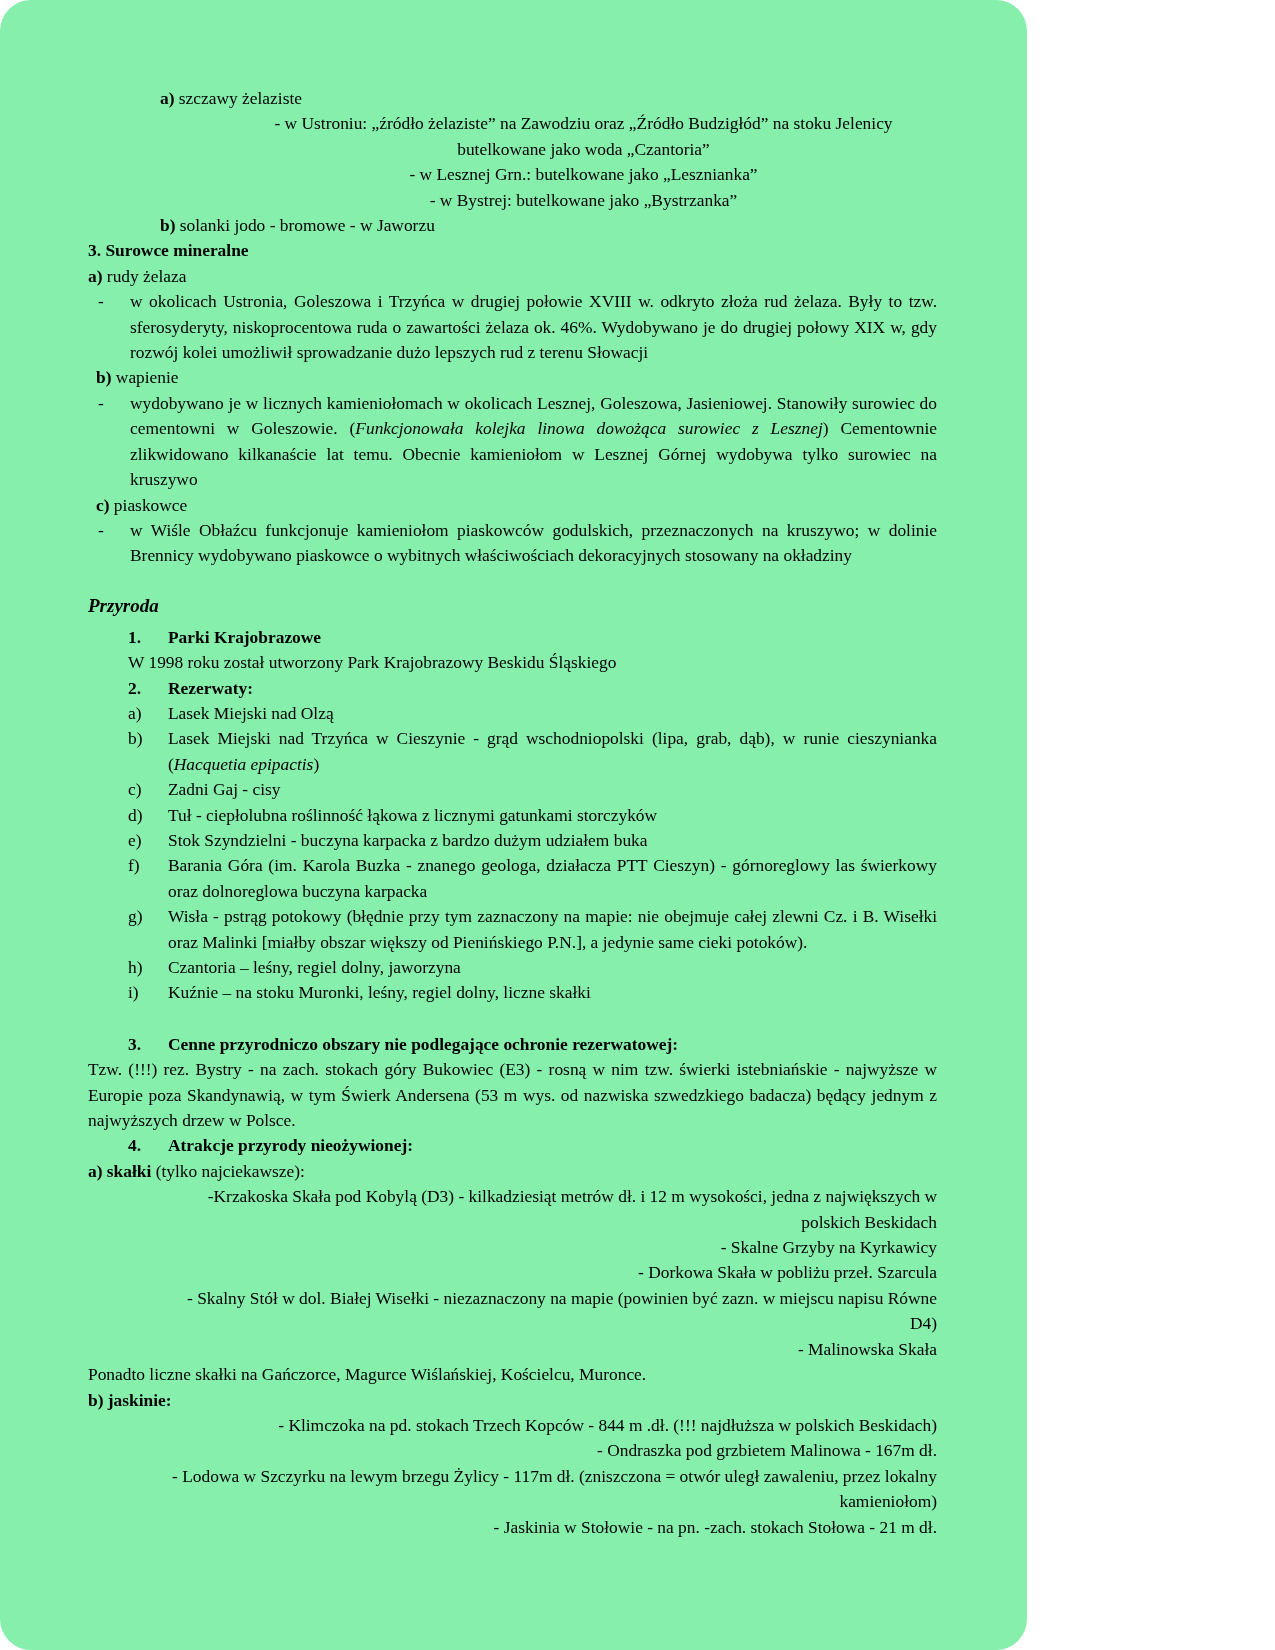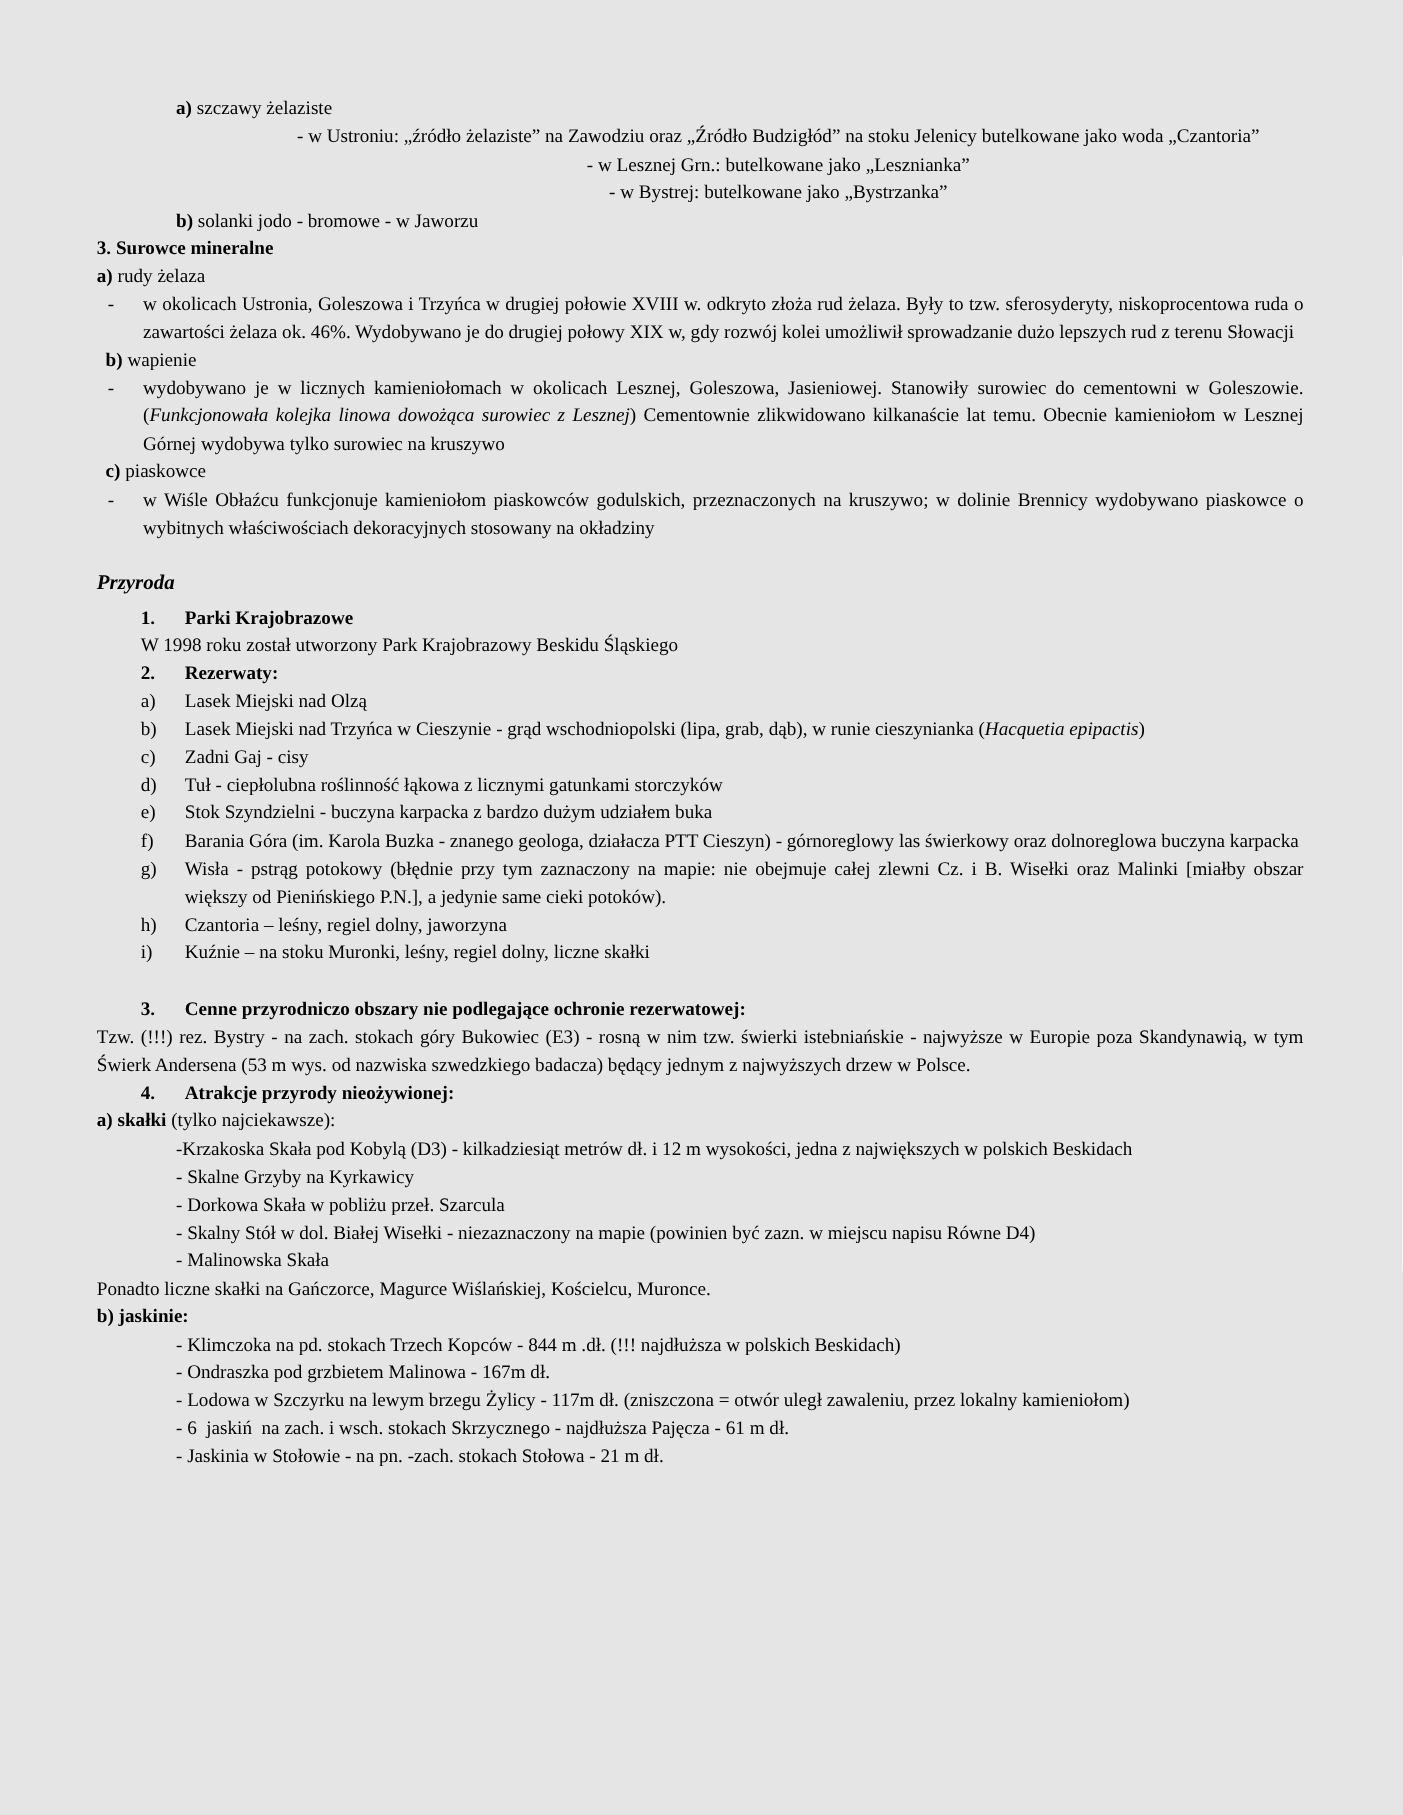--- a/index.html
+++ b/index.html
@@ -1,31 +1,31 @@
 <!DOCTYPE html>
 <html><head>
 <meta charset="utf-8">
 <style>
   html,body{margin:0;padding:0;background:#ffffff;}
   .page{
-    width:1275px;height:1650px;background:#e5e5e5;color:#000000;
+    width:1027px;height:1650px;background:#86efac;color:#000000;
     font-family:"Liberation Serif", serif;
     font-size:17.4px;line-height:25.4px;
-    position:relative;overflow:hidden;
+    position:relative;overflow:hidden;border-radius:31px;
   }
   .content{padding:86px 90px 0 88px;}
   .bold{font-weight:bold;}
   .it{font-style:italic;}
   .ln{white-space:pre-wrap;}
   .para{white-space:pre-wrap;margin:0;}
   .just{text-align:justify;white-space:normal;}
   .ind-a{margin-left:72px;}          
   .ind-spring{margin-left:142px;text-align:center;}    
   .ind-bc{margin-left:8px;}          
-  .ind-dash{margin-left:72px;}       
+  .ind-dash{margin-left:72px;text-align:right;}       
   .bullet{display:flex;margin-left:10px;}
   .bullet .bm{flex:none;width:32px;}
   .bullet .bt{flex:1;}
   .nli{display:flex;margin-left:40px;}
   .nli .nm{flex:none;width:40px;}
   .nli .nt{flex:1;}
   .h1{font-size:19px;line-height:31px;font-weight:bold;font-style:italic;margin:21px 0 4px 0;}
   .spacer{height:26px;}
 </style>
 </head>
@@ -122,17 +122,16 @@
     <div class="para ind-dash just">-Krzakoska Skała pod Kobylą (D3) - kilkadziesiąt metrów dł. i 12 m wysokości, jedna z największych w polskich Beskidach</div>
     <div class="para ind-dash">- Skalne Grzyby na Kyrkawicy</div>
     <div class="para ind-dash">- Dorkowa Skała w pobliżu przeł. Szarcula</div>
     <div class="para ind-dash">- Skalny Stół w dol. Białej Wisełki - niezaznaczony na mapie (powinien być zazn. w miejscu napisu Równe D4)</div>
     <div class="para ind-dash">- Malinowska Skała</div>
     <div class="para">Ponadto liczne skałki na Gańczorce, Magurce Wiślańskiej, Kościelcu, Muronce.</div>
     <div class="ln bold">b) jaskinie:</div>
     <div class="para ind-dash">- Klimczoka na pd. stokach Trzech Kopców - 844 m .dł. (!!! najdłuższa w polskich Beskidach)</div>
     <div class="para ind-dash">- Ondraszka pod grzbietem Malinowa - 167m dł.</div>
     <div class="para ind-dash just">- Lodowa w Szczyrku na lewym brzegu Żylicy - 117m dł. (zniszczona = otwór uległ zawaleniu, przez lokalny kamieniołom)</div>
-    <div class="para ind-dash">- 6  jaskiń  na zach. i wsch. stokach Skrzycznego - najdłuższa Pajęcza - 61 m dł.</div>
     <div class="para ind-dash">- Jaskinia w Stołowie - na pn. -zach. stokach Stołowa - 21 m dł.</div>
 
   </div>
 </div>
 
 </body></html>

